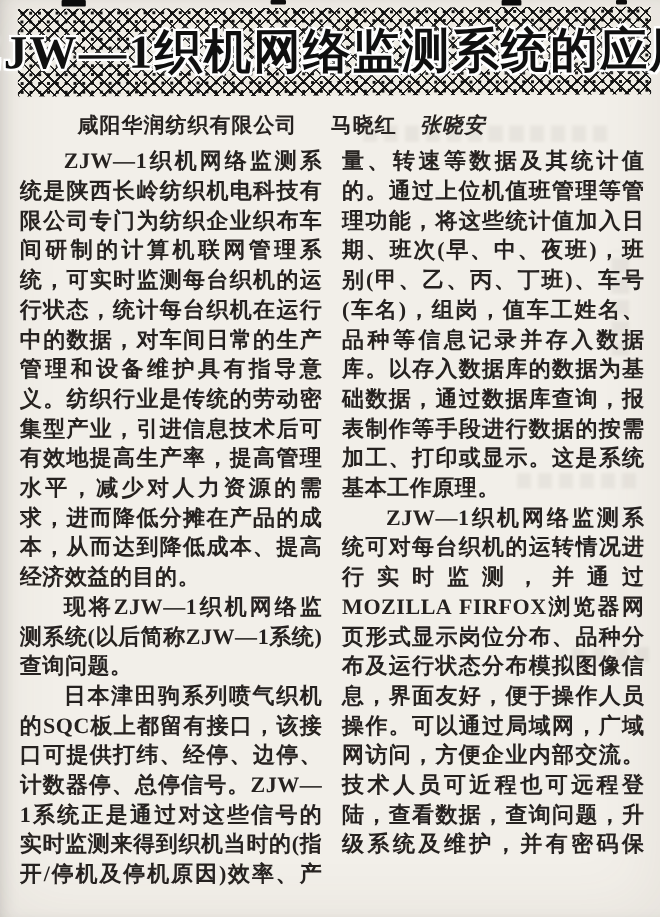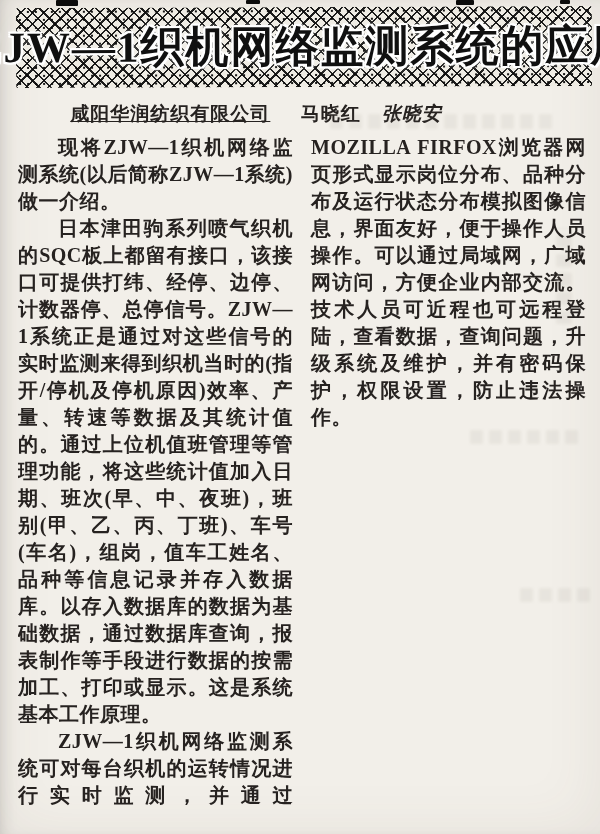--- a/index.html
+++ b/index.html
@@ -56,21 +56,21 @@
   .byline{
     position:absolute;top:101px;left:0;width:100%;
     text-align:center;
     transform:translateX(-44px);
     font-size:19px;
     font-weight:bold;
     color:var(--ink);
     letter-spacing:1px;
     white-space:nowrap;
   }
-  .byline .company{margin-right:1.6em;text-decoration:underline;}
+  .byline .company{margin-right:1.6em;}
   .byline .author + .author{margin-left:1.1em;font-style:italic;}
 
   .cols{
     position:absolute;left:18px;right:14px;top:134px;bottom:0;
     column-count:2;
     column-gap:18px;
     column-fill:auto;
     overflow:hidden;
     text-align:justify;
     font-size:20px;
@@ -107,21 +107,22 @@
 
   <div class="banner">
     <h1>ZJW—1织机网络监测系统的应用</h1>
   </div>
 
   <div class="byline">
     <span class="company">咸阳华润纺织有限公司</span><span class="author">马晓红</span><span class="author">张晓安</span>
   </div>
 
   <div class="cols">
-    <p>现将ZJW—1织机网络监测系统(以后简称ZJW—1系统)做一介绍。</p>
+    <p>ZJW—1织机网络监测系统是陕西长岭纺织机电科技有限公司专门为纺织企业织布车间研制的计算机联网管理系统，可实时监测每台织机的运行状态，统计每台织机在运行中的数据，对车间日常的生产管理和设备维护具有指导意义。纺织行业是传统的劳动密集型产业，引进信息技术后可有效地提高生产率，提高管理水平，减少对人力资源的需求，进而降低分摊在产品的成本，从而达到降低成本、提高经济效益的目的。</p>
+    <p>现将ZJW—1织机网络监测系统(以后简称ZJW—1系统)查询问题。</p>
     <p>日本津田驹系列喷气织机的SQC板上都留有接口，该接口可提供打纬、经停、边停、计数器停、总停信号。ZJW—1系统正是通过对这些信号的实时监测来得到织机当时的(指开/停机及停机原因)效率、产量、转速等数据及其统计值的。通过上位机值班管理等管理功能，将这些统计值加入日期、班次(早、中、夜班)，班别(甲、乙、丙、丁班)、车号(车名)，组岗，值车工姓名、品种等信息记录并存入数据库。以存入数据库的数据为基础数据，通过数据库查询，报表制作等手段进行数据的按需加工、打印或显示。这是系统基本工作原理。</p>
     <p>ZJW—1织机网络监测系统可对每台织机的运转情况进行实时监测，并通过MOZILLA FIRFOX浏览器网页形式显示岗位分布、品种分布及运行状态分布模拟图像信息，界面友好，便于操作人员操作。可以通过局域网，广域网访问，方便企业内部交流。技术人员可近程也可远程登陆，查看数据，查询问题，升级系统及维护，并有密码保护，权限设置，防止违法操作。</p>
 
   </div>
 
   <div class="bleed b1"></div>
   <div class="bleed b2"></div>
   <div class="bleed b3"></div>
   <div class="bleed b4"></div>
 

